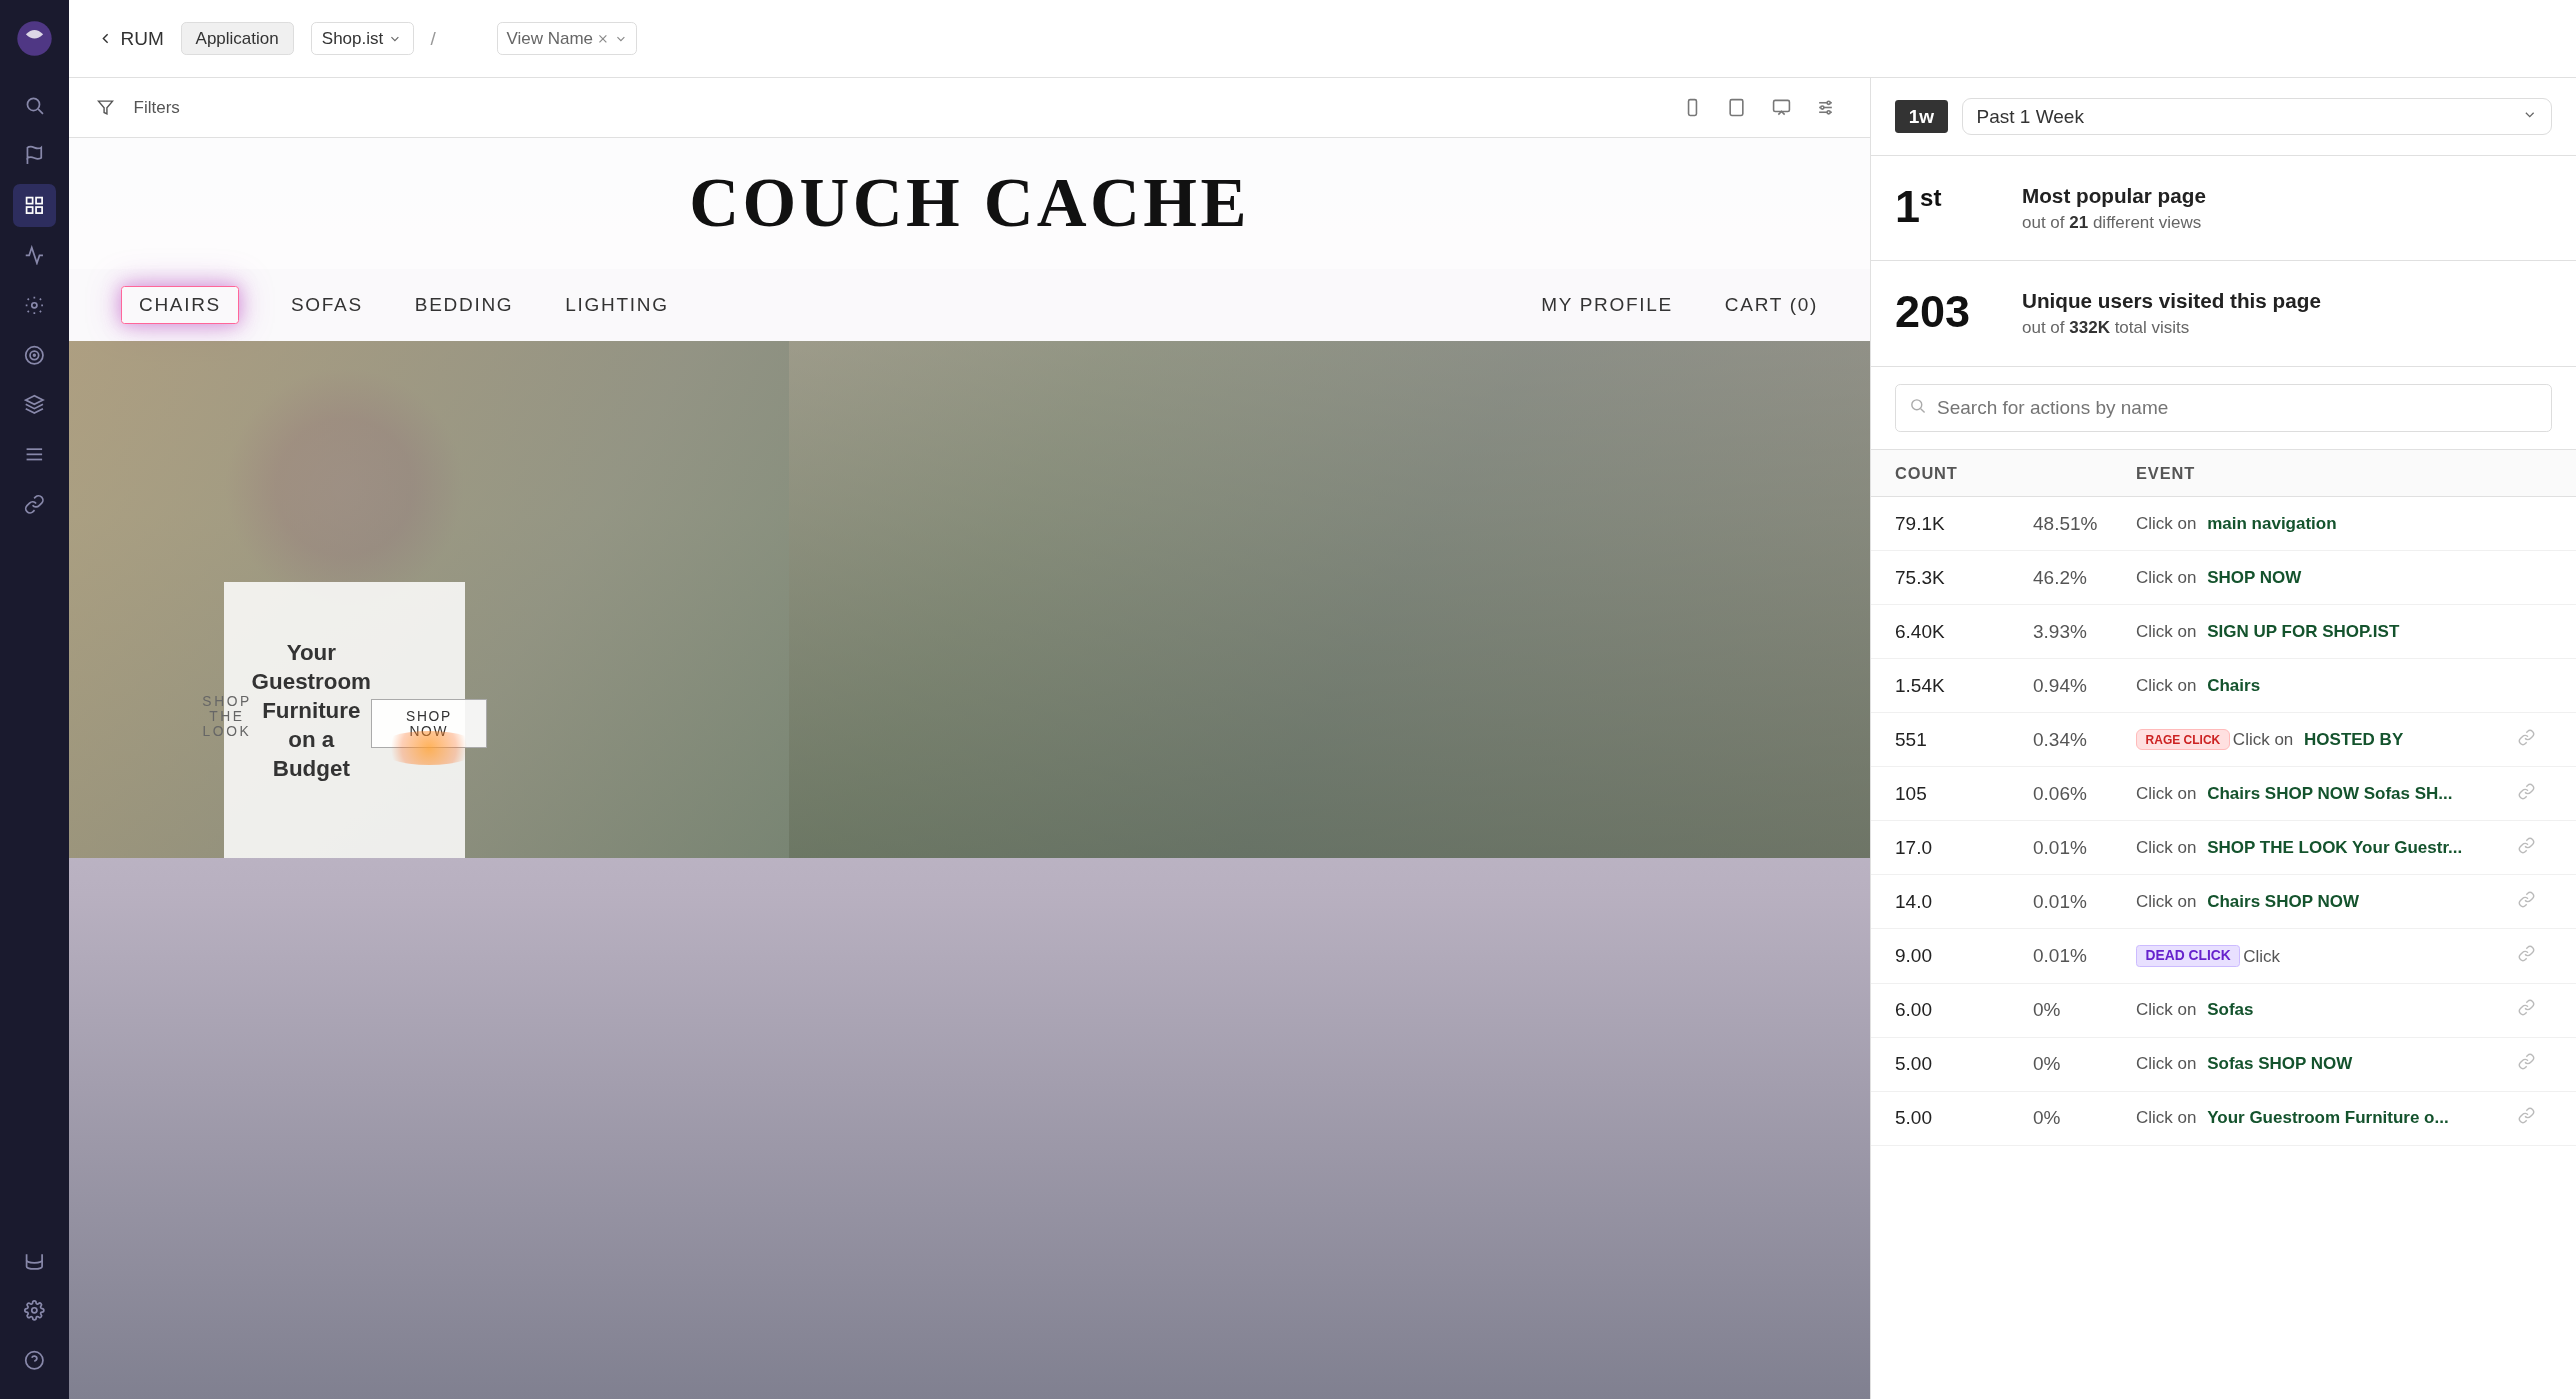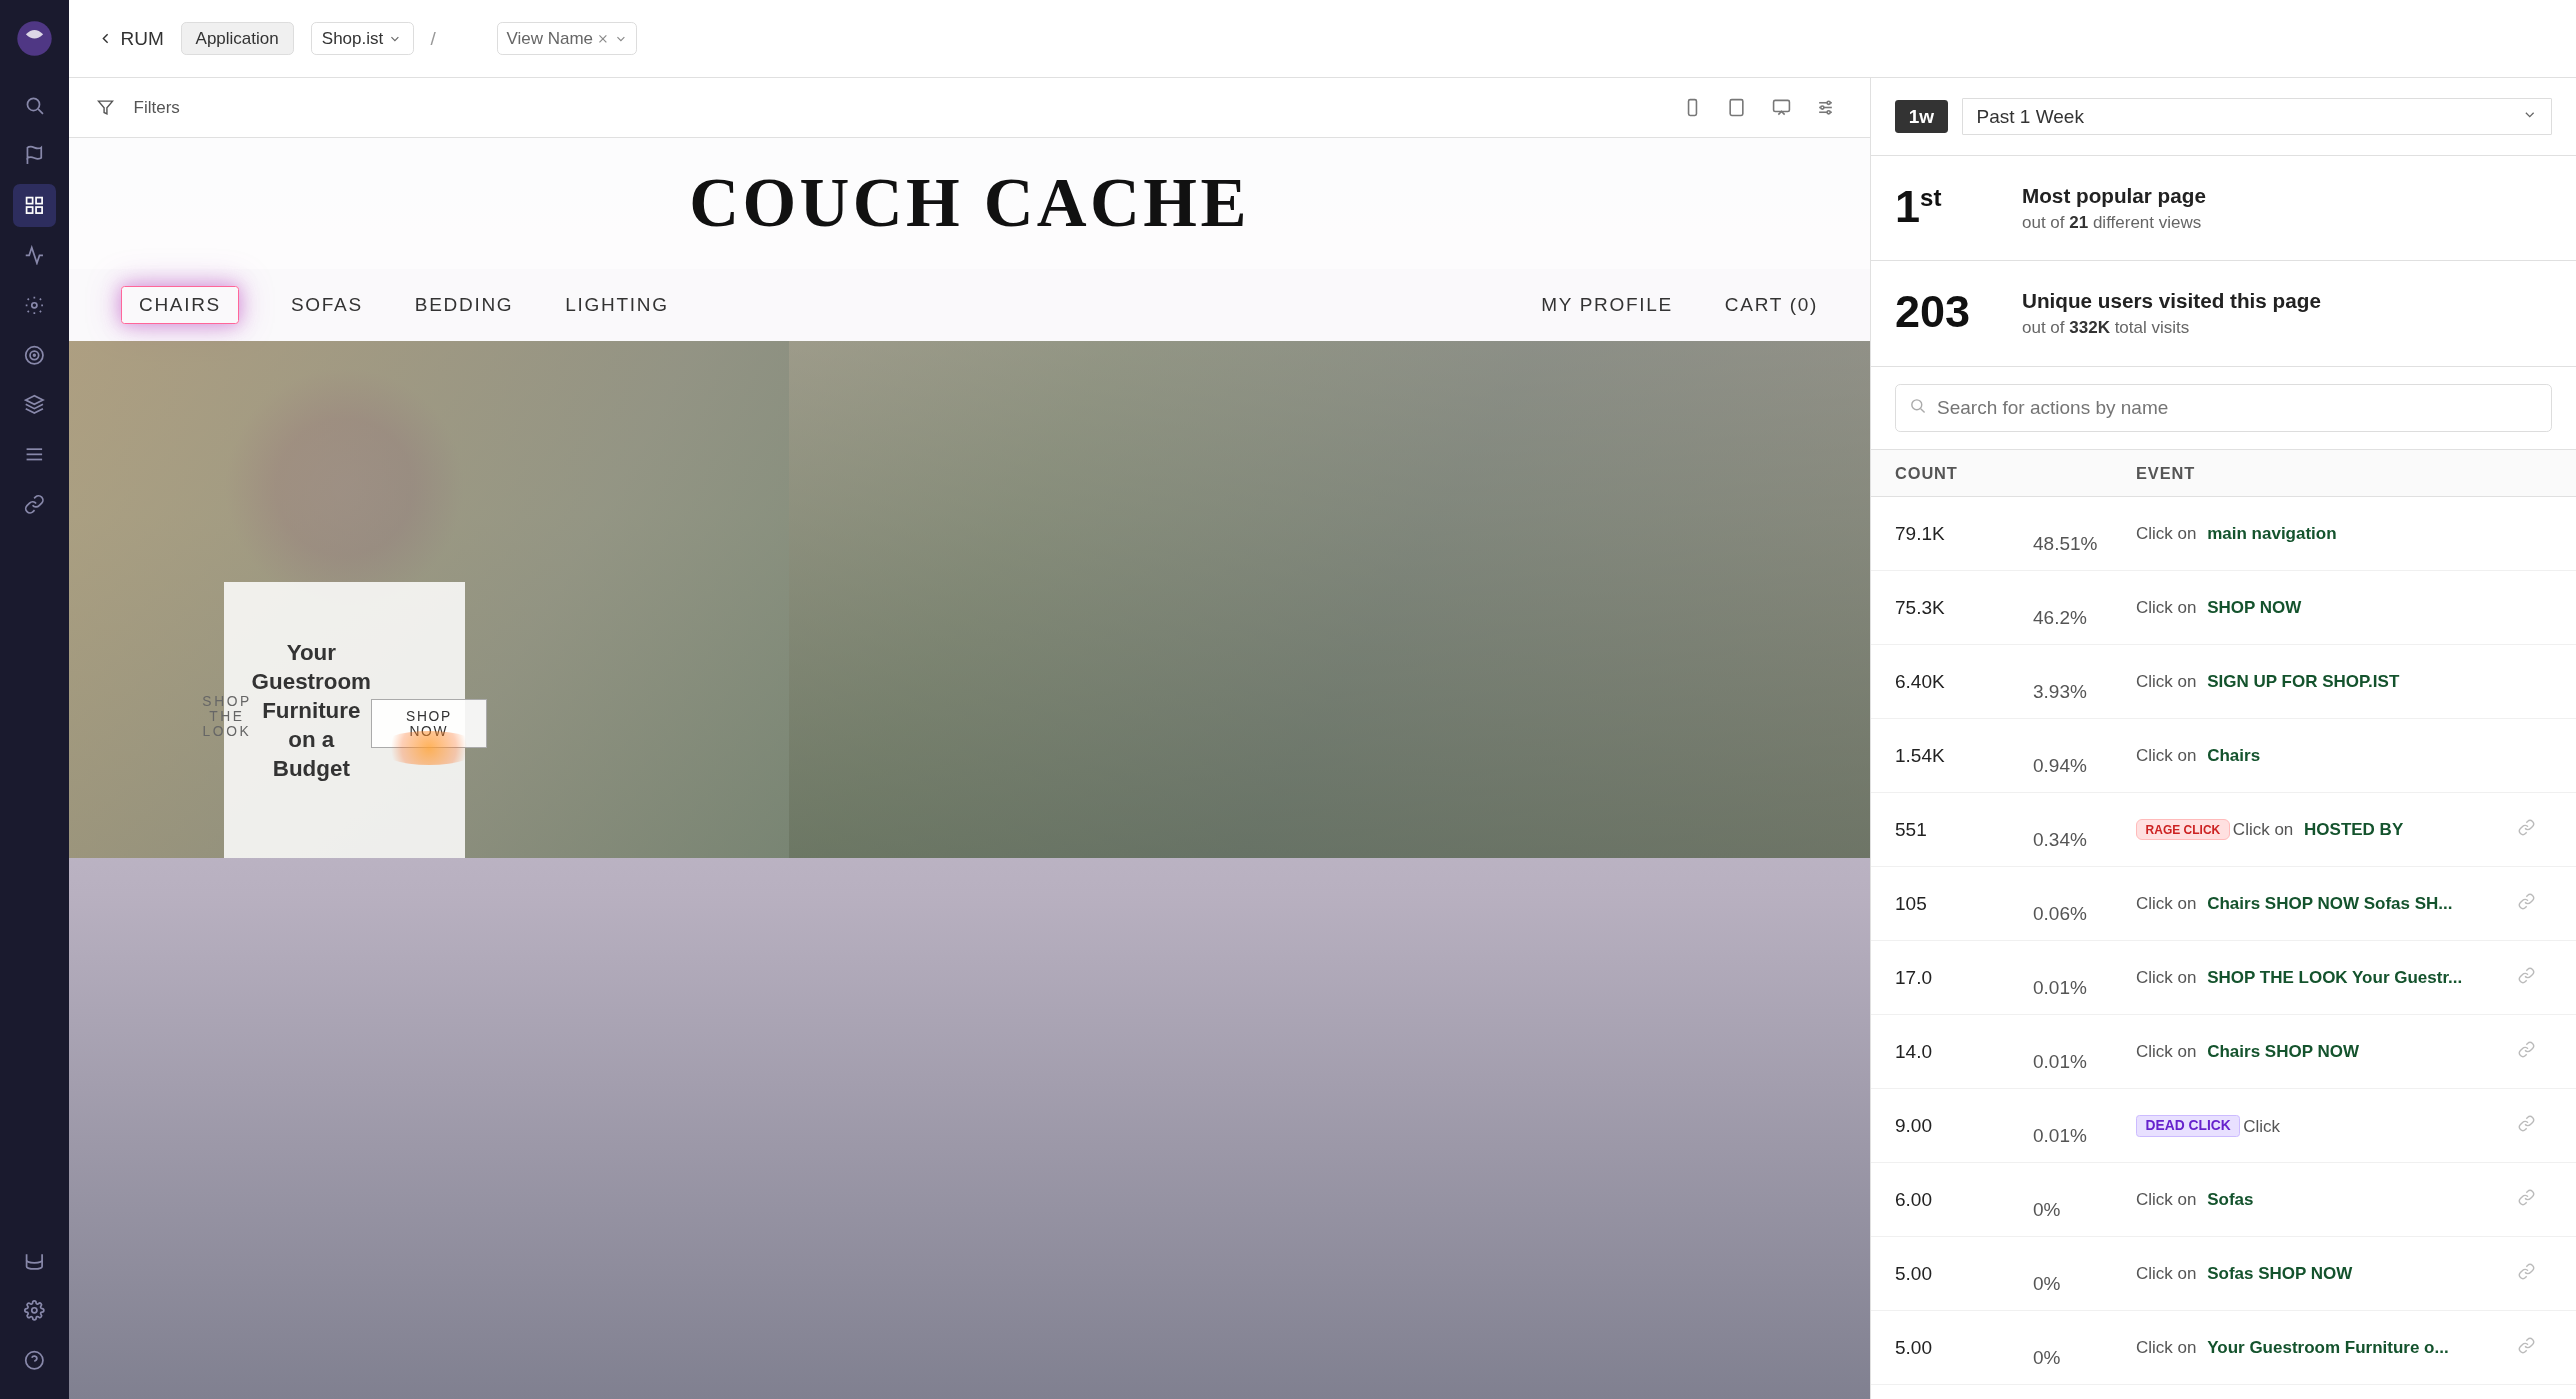--- a/index.html
+++ b/index.html
@@ -264,21 +264,21 @@
       border-radius: 3.4px;
       padding: 5.2px 13.8px;
       font-size: 19px;
       font-weight: 600;
     }
     .time-dropdown {
       flex: 1;
       display: flex; align-items: flex-start;
       font-size: 19px; color: #333;
       border: 0.9px solid #ddd;
-      border-radius: 1px;
+      border-radius: 9px;
       padding: 6.9px 13.8px;
       cursor: pointer;
       gap: 6.9px;
     }
     .time-dropdown-arrow { margin-left: auto; color: #666; }
 
     
     .metric-card {
       border-bottom: 0.9px solid #e0e0e0;
       padding: 27.6px 24px;
@@ -361,21 +361,21 @@
       text-transform: uppercase;
     }
     .event-row {
       display: grid;
       grid-template-columns: 138px 103px 1fr 34px;
       padding: 15.5px 24px;
       border-bottom: 0.9px solid #f0f0f0;
       align-items: center;
     }
     .event-count { font-size: 19px; color: #222; font-weight: 500; }
-    .event-pct { font-size: 19px; color: #555; margin-top: 20px; }
+    .event-pct { font-size: 19px; color: #555; }
     .event-desc { font-size: 17px; color: #222; display: flex; align-items: flex-end; gap: 3px; flex-wrap: wrap; }
     .rage-badge {
       background: #ffe0e0;
       color: #cc2222;
       border: 0.9px solid #ffbbbb;
       border-radius: 6px;
       padding: 2.6px 8.6px;
       font-size: 12px;
       font-weight: 600;
     }

